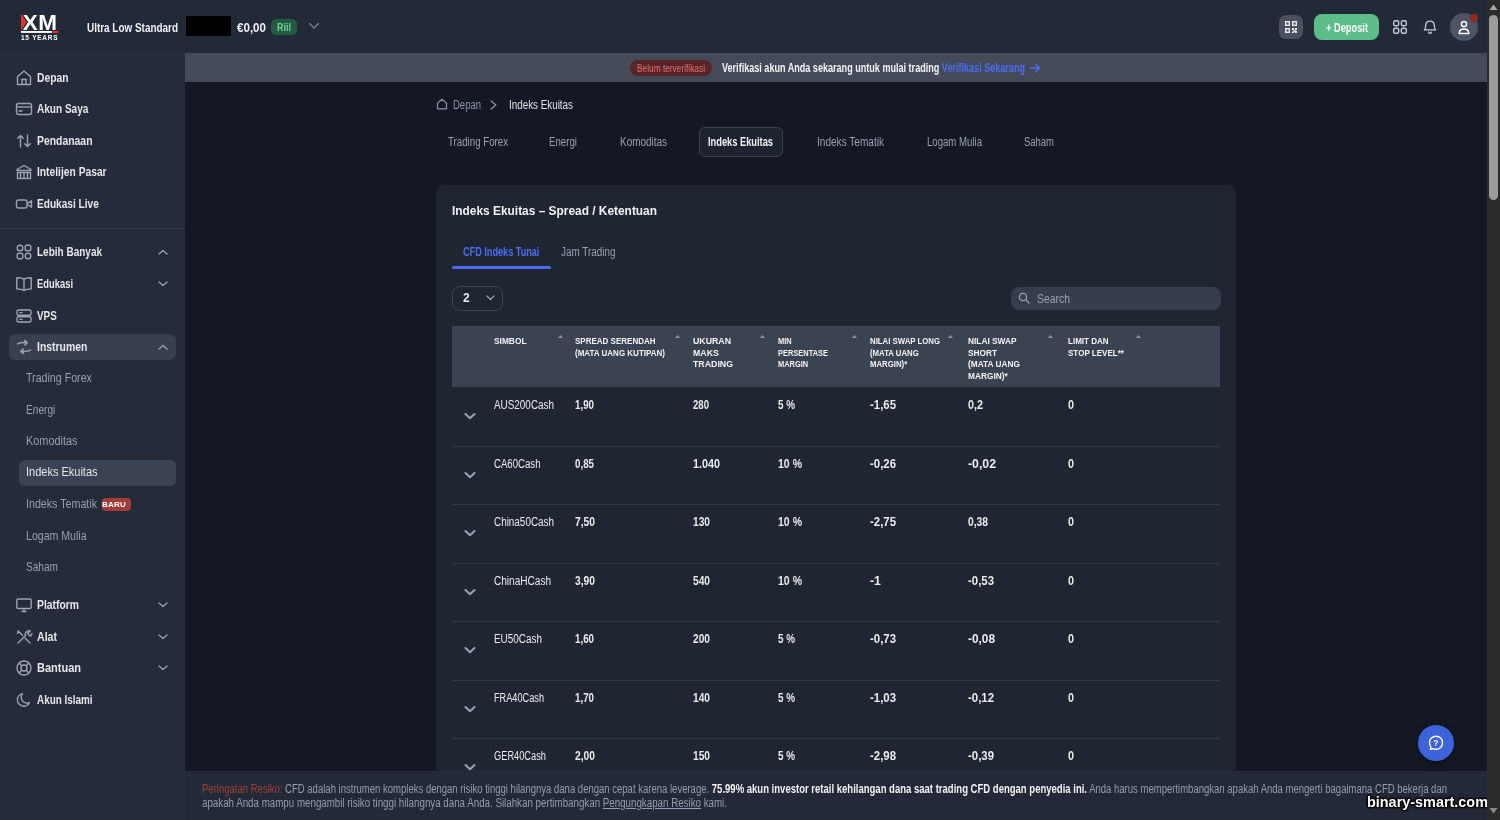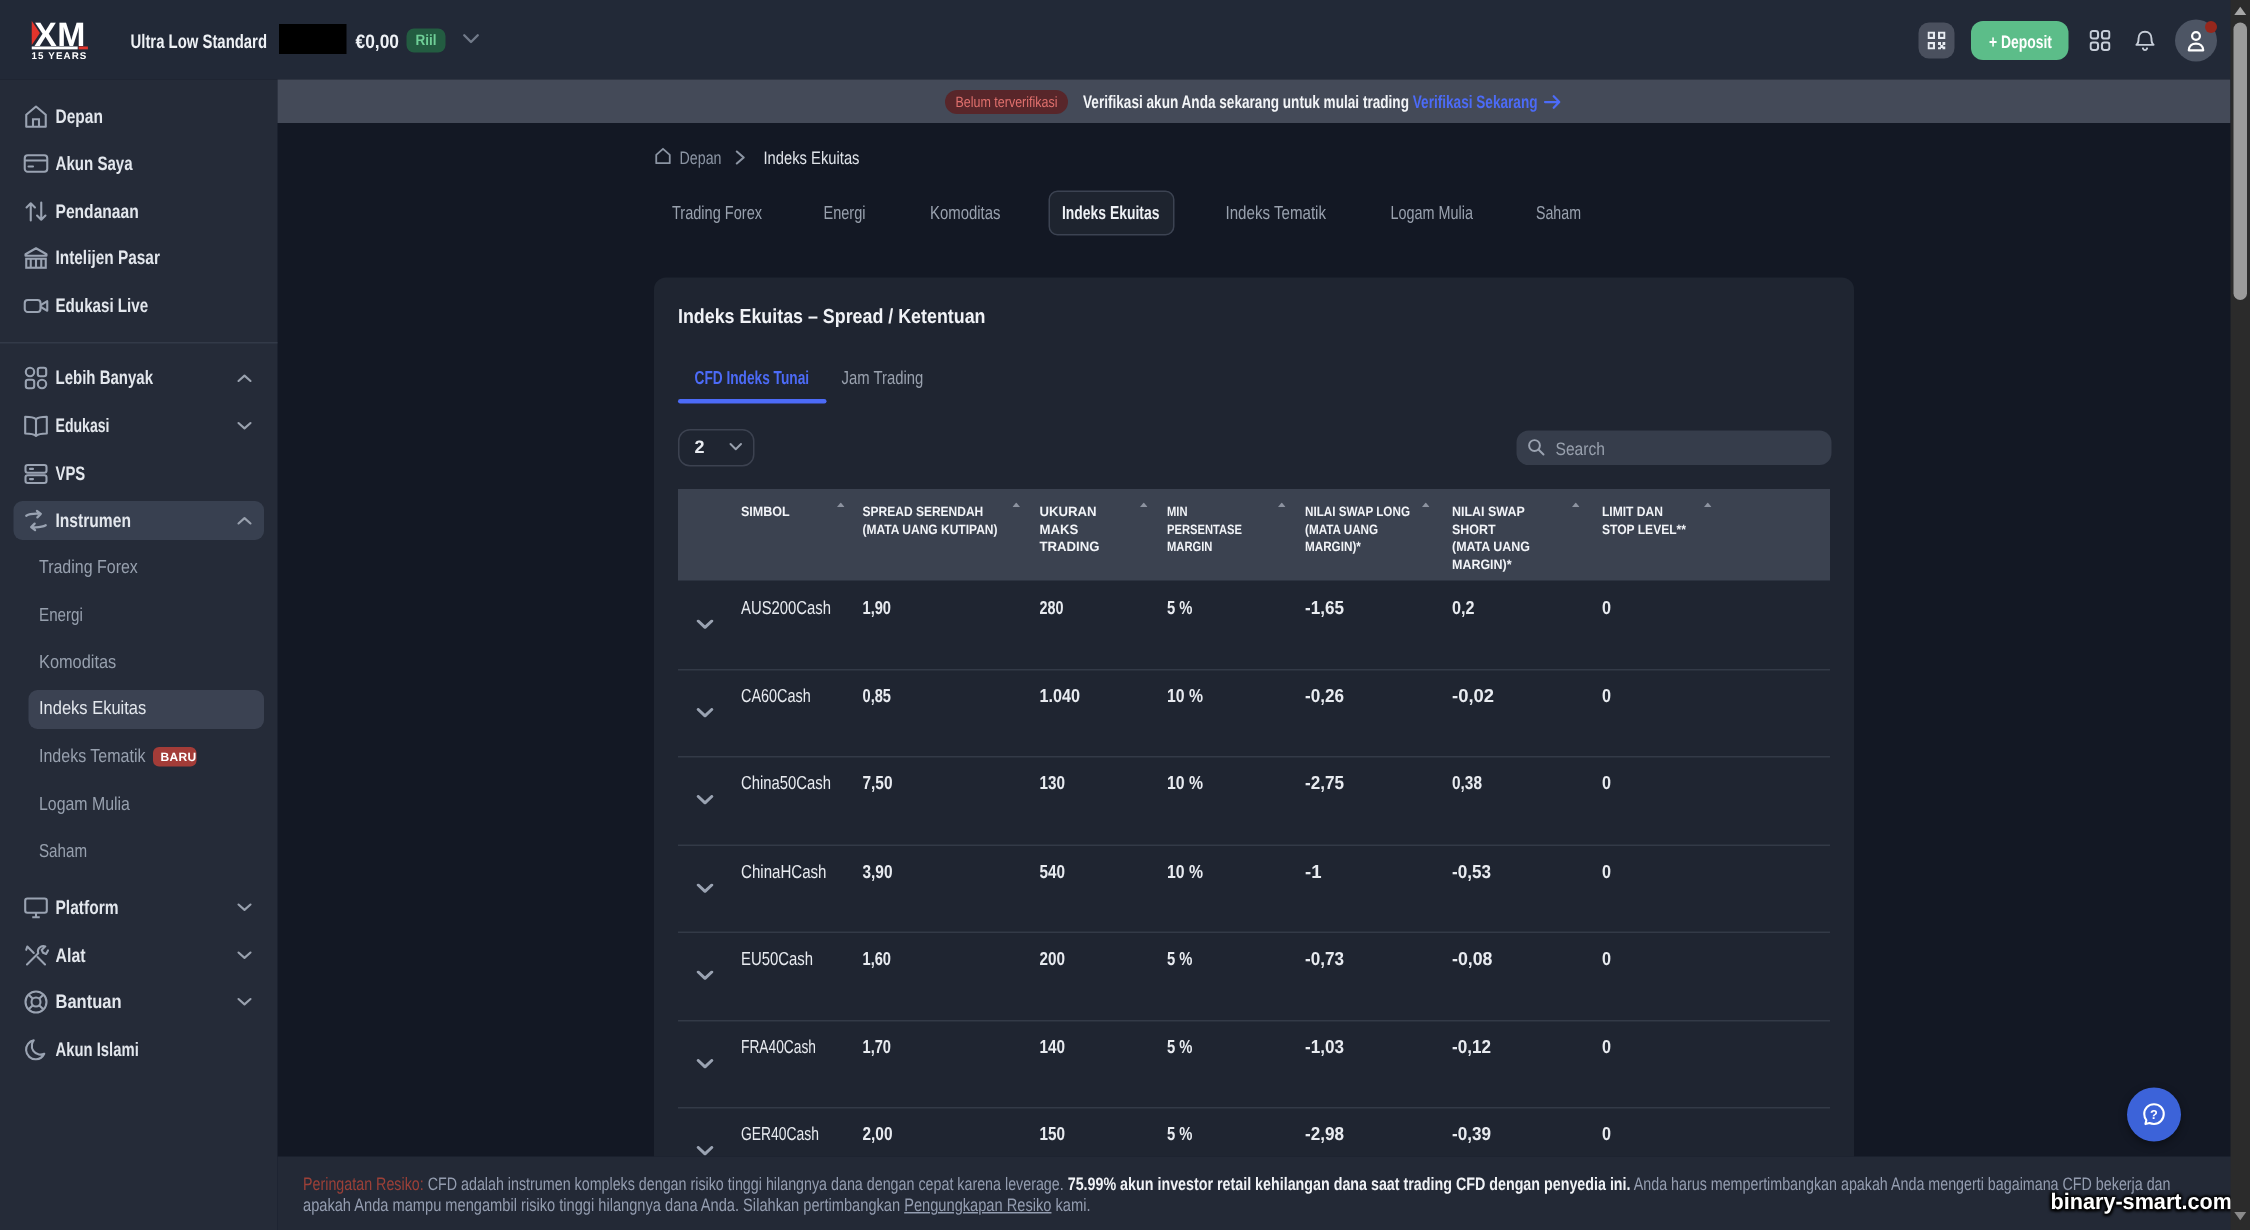--- a/index.html
+++ b/index.html
@@ -241,21 +241,21 @@
       <svg width="10" height="6" viewBox="0 0 10 6">
         <path d="M1 5 L5 1.4 L9 5" stroke="#99a1ae" stroke-width="1.4" fill="none" stroke-linecap="round" stroke-linejoin="round"></path>
       </svg>
     </div>
     <div class="abs fit" style="--tw: 65.9; left: 26px; top: 371px; font-size: 12.5px; font-weight: normal; color: rgb(151, 160, 174); transform-origin: 0px 50%; transform: scaleX(0.85204);">Trading Forex</div>
     <div class="abs fit" style="--tw: 29.3; left: 26px; top: 403px; font-size: 12.5px; font-weight: normal; color: rgb(151, 160, 174); transform-origin: 0px 50%; transform: scaleX(0.810722);">Energi</div>
     <div class="abs fit" style="--tw: 51.5; left: 26px; top: 434px; font-size: 12.5px; font-weight: normal; color: rgb(151, 160, 174); transform-origin: 0px 50%; transform: scaleX(0.871958);">Komoditas</div>
     <div class="abs" style="left:19px;top:460px;width:157px;height:26px;background:#3b4252;border-radius:6px;"></div>
     <div class="abs fit" style="--tw: 71.5; left: 26px; top: 465px; font-size: 12.5px; font-weight: normal; color: rgb(227, 231, 237); transform-origin: 0px 50%; transform: scaleX(0.879493);">Indeks Ekuitas</div>
     <div class="abs fit" style="--tw: 71; left: 26px; top: 497px; font-size: 12.5px; font-weight: normal; color: rgb(151, 160, 174); transform-origin: 0px 50%; transform: scaleX(0.853814);">Indeks Tematik</div>
-    <div class="abs" style="left:102px;top:498px;width:29px;height:13px;background:#a33c38;border-radius:4px;color:#fff;font-size:8px;font-weight:bold;text-align:right;line-height:13px;letter-spacing:.2px;">BARU</div>
+    <div class="abs" style="left:102px;top:498px;width:29px;height:13px;background:#a33c38;border-radius:4px;color:#fff;font-size:8px;font-weight:bold;text-align:left;line-height:13px;letter-spacing:.2px;">BARU</div>
     <div class="abs fit" style="--tw: 60.6; left: 26px; top: 529px; font-size: 12.5px; font-weight: normal; color: rgb(151, 160, 174); transform-origin: 0px 50%; transform: scaleX(0.846627);">Logam Mulia</div>
     <div class="abs fit" style="--tw: 32; left: 26px; top: 560px; font-size: 12.5px; font-weight: normal; color: rgb(151, 160, 174); transform-origin: 0px 50%; transform: scaleX(0.80789);">Saham</div>
     <div class="abs" style="left:15px;top:596px;">
       <svg width="18" height="18" viewBox="0 0 18 18" fill="none" stroke="#9aa3b2" stroke-width="1.4">
         <rect x="1.8" y="3" width="14.4" height="9.5" rx="1.5"></rect>
         <path d="M6.5 15.5 L11.5 15.5 M9 12.5 L9 15.5"></path>
       </svg>
     </div>
     <div class="abs fit" style="--tw: 42; left: 37px; top: 597px; font-size: 13px; font-weight: 600; color: rgb(227, 231, 237); transform-origin: 0px 50%; transform: scaleX(0.796444);">Platform</div>
     <div class="abs" style="left:158px;top:602px;">

